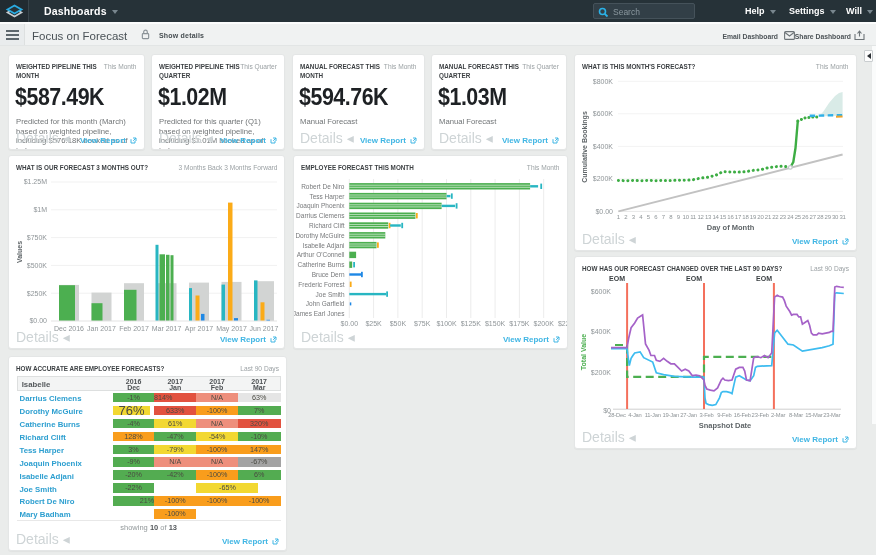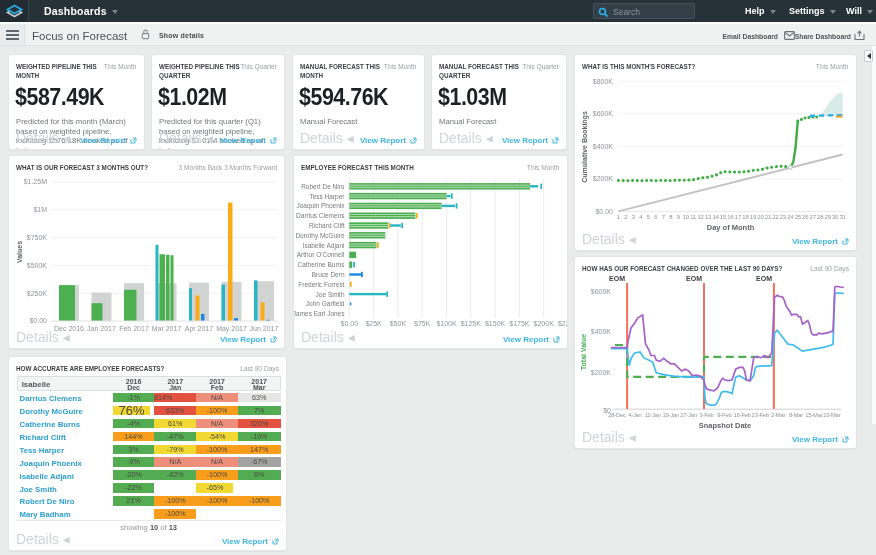--- a/index.html
+++ b/index.html
@@ -407,44 +407,44 @@
   <div style="position:absolute;left:104px;top:48.8px;width:37px;height:9.6px;background:#f2d832;font-size:13px;color:#4a4a42;text-align:center;line-height:9.6px">76%</div>
   <div style="position:absolute;left:145.1px;top:48.8px;width:42.3px;height:9.6px;background:#e2523f;font-size:7.2px;color:#4a4a42;text-align:center;line-height:9.6px">633%</div>
   <div style="position:absolute;left:187.4px;top:48.8px;width:41.3px;height:9.6px;background:#f99d1c;font-size:7.2px;color:#4a4a42;text-align:center;line-height:9.6px">-100%</div>
   <div style="position:absolute;left:228.7px;top:48.8px;width:42.9px;height:9.6px;background:#53ac51;font-size:7.2px;color:#4a4a42;text-align:center;line-height:9.6px">7%</div>
   <div style="position:absolute;left:10.5px;top:63.0px;font-size:7.8px;font-weight:bold;color:#2d9fd0">Catherine Burns</div>
   <div style="position:absolute;left:104px;top:61.7px;width:41.1px;height:9.6px;background:#53ac51;font-size:7.2px;color:#4a4a42;text-align:center;line-height:9.6px">-4%</div>
   <div style="position:absolute;left:145.1px;top:61.7px;width:42.3px;height:9.6px;background:#f2d832;font-size:7.2px;color:#4a4a42;text-align:center;line-height:9.6px">61%</div>
   <div style="position:absolute;left:187.4px;top:61.7px;width:41.3px;height:9.6px;background:#ee8f7c;font-size:7.2px;color:#4a4a42;text-align:center;line-height:9.6px">N/A</div>
   <div style="position:absolute;left:228.7px;top:61.7px;width:42.9px;height:9.6px;background:#e2523f;font-size:7.2px;color:#4a4a42;text-align:center;line-height:9.6px">320%</div>
   <div style="position:absolute;left:10.5px;top:75.9px;font-size:7.8px;font-weight:bold;color:#2d9fd0">Richard Clift</div>
-  <div style="position:absolute;left:104px;top:74.6px;width:41.1px;height:9.6px;background:#f99d1c;font-size:7.2px;color:#4a4a42;text-align:center;line-height:9.6px">144%</div>
+  <div style="position:absolute;left:104px;top:74.6px;width:41.1px;height:9.6px;background:#f99d1c;font-size:7.2px;color:#4a4a42;text-align:center;line-height:9.6px">128%</div>
   <div style="position:absolute;left:145.1px;top:74.6px;width:42.3px;height:9.6px;background:#53ac51;font-size:7.2px;color:#4a4a42;text-align:center;line-height:9.6px">-47%</div>
   <div style="position:absolute;left:187.4px;top:74.6px;width:41.3px;height:9.6px;background:#f2d832;font-size:7.2px;color:#4a4a42;text-align:center;line-height:9.6px">-54%</div>
   <div style="position:absolute;left:228.7px;top:74.6px;width:42.9px;height:9.6px;background:#53ac51;font-size:7.2px;color:#4a4a42;text-align:center;line-height:9.6px">-10%</div>
   <div style="position:absolute;left:10.5px;top:88.8px;font-size:7.8px;font-weight:bold;color:#2d9fd0">Tess Harper</div>
   <div style="position:absolute;left:104px;top:87.5px;width:41.1px;height:9.6px;background:#53ac51;font-size:7.2px;color:#4a4a42;text-align:center;line-height:9.6px">3%</div>
   <div style="position:absolute;left:145.1px;top:87.5px;width:42.3px;height:9.6px;background:#f2d832;font-size:7.2px;color:#4a4a42;text-align:center;line-height:9.6px">-79%</div>
   <div style="position:absolute;left:187.4px;top:87.5px;width:41.3px;height:9.6px;background:#f99d1c;font-size:7.2px;color:#4a4a42;text-align:center;line-height:9.6px">-100%</div>
   <div style="position:absolute;left:228.7px;top:87.5px;width:42.9px;height:9.6px;background:#f99d1c;font-size:7.2px;color:#4a4a42;text-align:center;line-height:9.6px">147%</div>
   <div style="position:absolute;left:10.5px;top:101.7px;font-size:7.8px;font-weight:bold;color:#2d9fd0">Joaquin Phoenix</div>
   <div style="position:absolute;left:104px;top:100.4px;width:41.1px;height:9.6px;background:#53ac51;font-size:7.2px;color:#4a4a42;text-align:center;line-height:9.6px">-9%</div>
   <div style="position:absolute;left:145.1px;top:100.4px;width:42.3px;height:9.6px;background:#ee8f7c;font-size:7.2px;color:#4a4a42;text-align:center;line-height:9.6px">N/A</div>
   <div style="position:absolute;left:187.4px;top:100.4px;width:41.3px;height:9.6px;background:#ee8f7c;font-size:7.2px;color:#4a4a42;text-align:center;line-height:9.6px">N/A</div>
   <div style="position:absolute;left:228.7px;top:100.4px;width:42.9px;height:9.6px;background:#a3a3a3;font-size:7.2px;color:#4a4a42;text-align:center;line-height:9.6px">-67%</div>
   <div style="position:absolute;left:10.5px;top:114.6px;font-size:7.8px;font-weight:bold;color:#2d9fd0">Isabelle Adjani</div>
   <div style="position:absolute;left:104px;top:113.3px;width:41.1px;height:9.6px;background:#53ac51;font-size:7.2px;color:#4a4a42;text-align:center;line-height:9.6px">-20%</div>
   <div style="position:absolute;left:145.1px;top:113.3px;width:42.3px;height:9.6px;background:#53ac51;font-size:7.2px;color:#4a4a42;text-align:center;line-height:9.6px">-42%</div>
   <div style="position:absolute;left:187.4px;top:113.3px;width:41.3px;height:9.6px;background:#f99d1c;font-size:7.2px;color:#4a4a42;text-align:center;line-height:9.6px">-100%</div>
   <div style="position:absolute;left:228.7px;top:113.3px;width:42.9px;height:9.6px;background:#53ac51;font-size:7.2px;color:#4a4a42;text-align:center;line-height:9.6px">6%</div>
   <div style="position:absolute;left:10.5px;top:127.5px;font-size:7.8px;font-weight:bold;color:#2d9fd0">Joe Smith</div>
   <div style="position:absolute;left:104px;top:126.2px;width:41.1px;height:9.6px;background:#53ac51;font-size:7.2px;color:#4a4a42;text-align:center;line-height:9.6px">-22%</div>
-  <div style="position:absolute;left:187.4px;top:126.2px;width:37px;height:9.6px;background:#f2d832;font-size:7.2px;color:#4a4a42;text-align:center;line-height:9.6px">-65%</div>
+  <div style="position:absolute;left:187.4px;top:126.2px;width:62px;height:9.6px;background:#f2d832;font-size:7.2px;color:#4a4a42;text-align:center;line-height:9.6px">-65%</div>
   <div style="position:absolute;left:10.5px;top:140.4px;font-size:7.8px;font-weight:bold;color:#2d9fd0">Robert De Niro</div>
-  <div style="position:absolute;left:104px;top:139.1px;width:41.1px;height:9.6px;background:#53ac51;font-size:7.2px;color:#4a4a42;text-align:center;line-height:9.6px">21%</div>
+  <div style="position:absolute;left:104px;top:139.1px;width:41.1px;height:9.6px;background:#53ac51;font-size:7.2px;color:#4a4a42;text-align:right;line-height:9.6px">21%</div>
   <div style="position:absolute;left:145.1px;top:139.1px;width:42.3px;height:9.6px;background:#f99d1c;font-size:7.2px;color:#4a4a42;text-align:center;line-height:9.6px">-100%</div>
   <div style="position:absolute;left:187.4px;top:139.1px;width:41.3px;height:9.6px;background:#f99d1c;font-size:7.2px;color:#4a4a42;text-align:center;line-height:9.6px">-100%</div>
   <div style="position:absolute;left:228.7px;top:139.1px;width:42.9px;height:9.6px;background:#f99d1c;font-size:7.2px;color:#4a4a42;text-align:center;line-height:9.6px">-100%</div>
   <div style="position:absolute;left:10.5px;top:153.3px;font-size:7.8px;font-weight:bold;color:#2d9fd0">Mary Badham</div>
   <div style="position:absolute;left:145.1px;top:152.0px;width:42.3px;height:9.6px;background:#f99d1c;font-size:7.2px;color:#4a4a42;text-align:center;line-height:9.6px">-100%</div>
   <div style="position:absolute;left:7.7px;top:163px;width:263.9px;border-top:1px solid #e8e8e8"></div>
   <div style="position:absolute;left:7.7px;top:166px;width:263.9px;text-align:center;font-size:7.5px;color:#92989a">showing <b style="color:#55595c">10</b> of <b style="color:#55595c">13</b></div>
   </div>
   <div class="details">Details ◂</div>
   <div class="vreport">View Report<span class="extlink"><svg width="7" height="7" viewBox="0 0 7 7">

